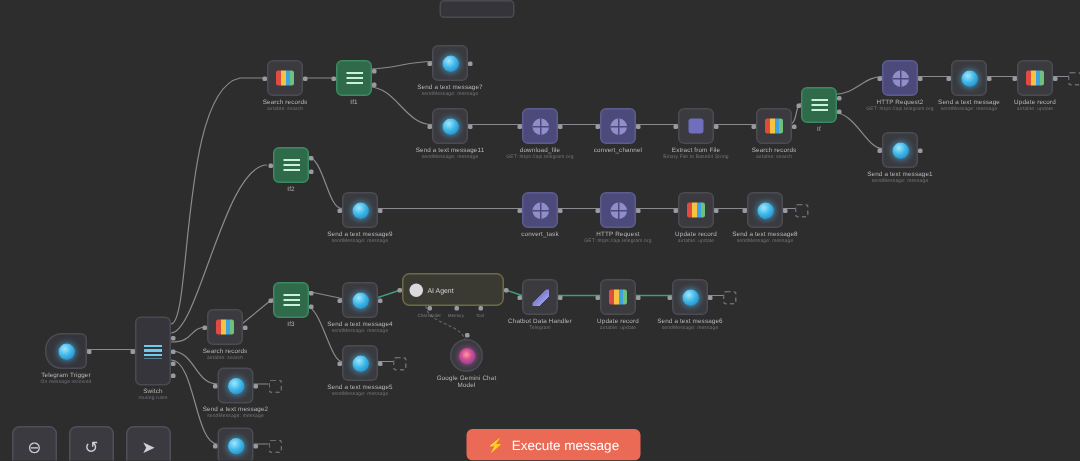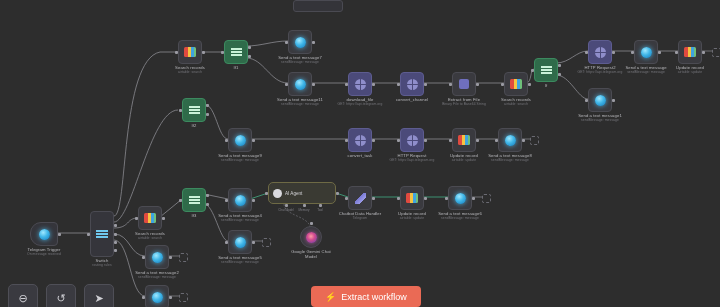--- a/index.html
+++ b/index.html
@@ -432,21 +432,21 @@
 
   <div class="stub" style="left:712px;top:48px;"></div>
   <div class="stub" style="left:530px;top:136px;"></div>
   <div class="stub" style="left:262px;top:238px;"></div>
   <div class="stub" style="left:179px;top:253px;"></div>
   <div class="stub" style="left:179px;top:293px;"></div>
   <div class="stub" style="left:482px;top:194px;"></div>
 
   <button id="exec">
     <span class="bolt">⚡</span>
-    <span>Extract workflow</span>
+    <span>Execute message</span>
   </button>
 
   <div id="ctrls">
     <div class="ctrl">
         <span>⊖</span>
       </div>
     <div class="ctrl">
         <span>↺</span>
       </div>
     <div class="ctrl">

